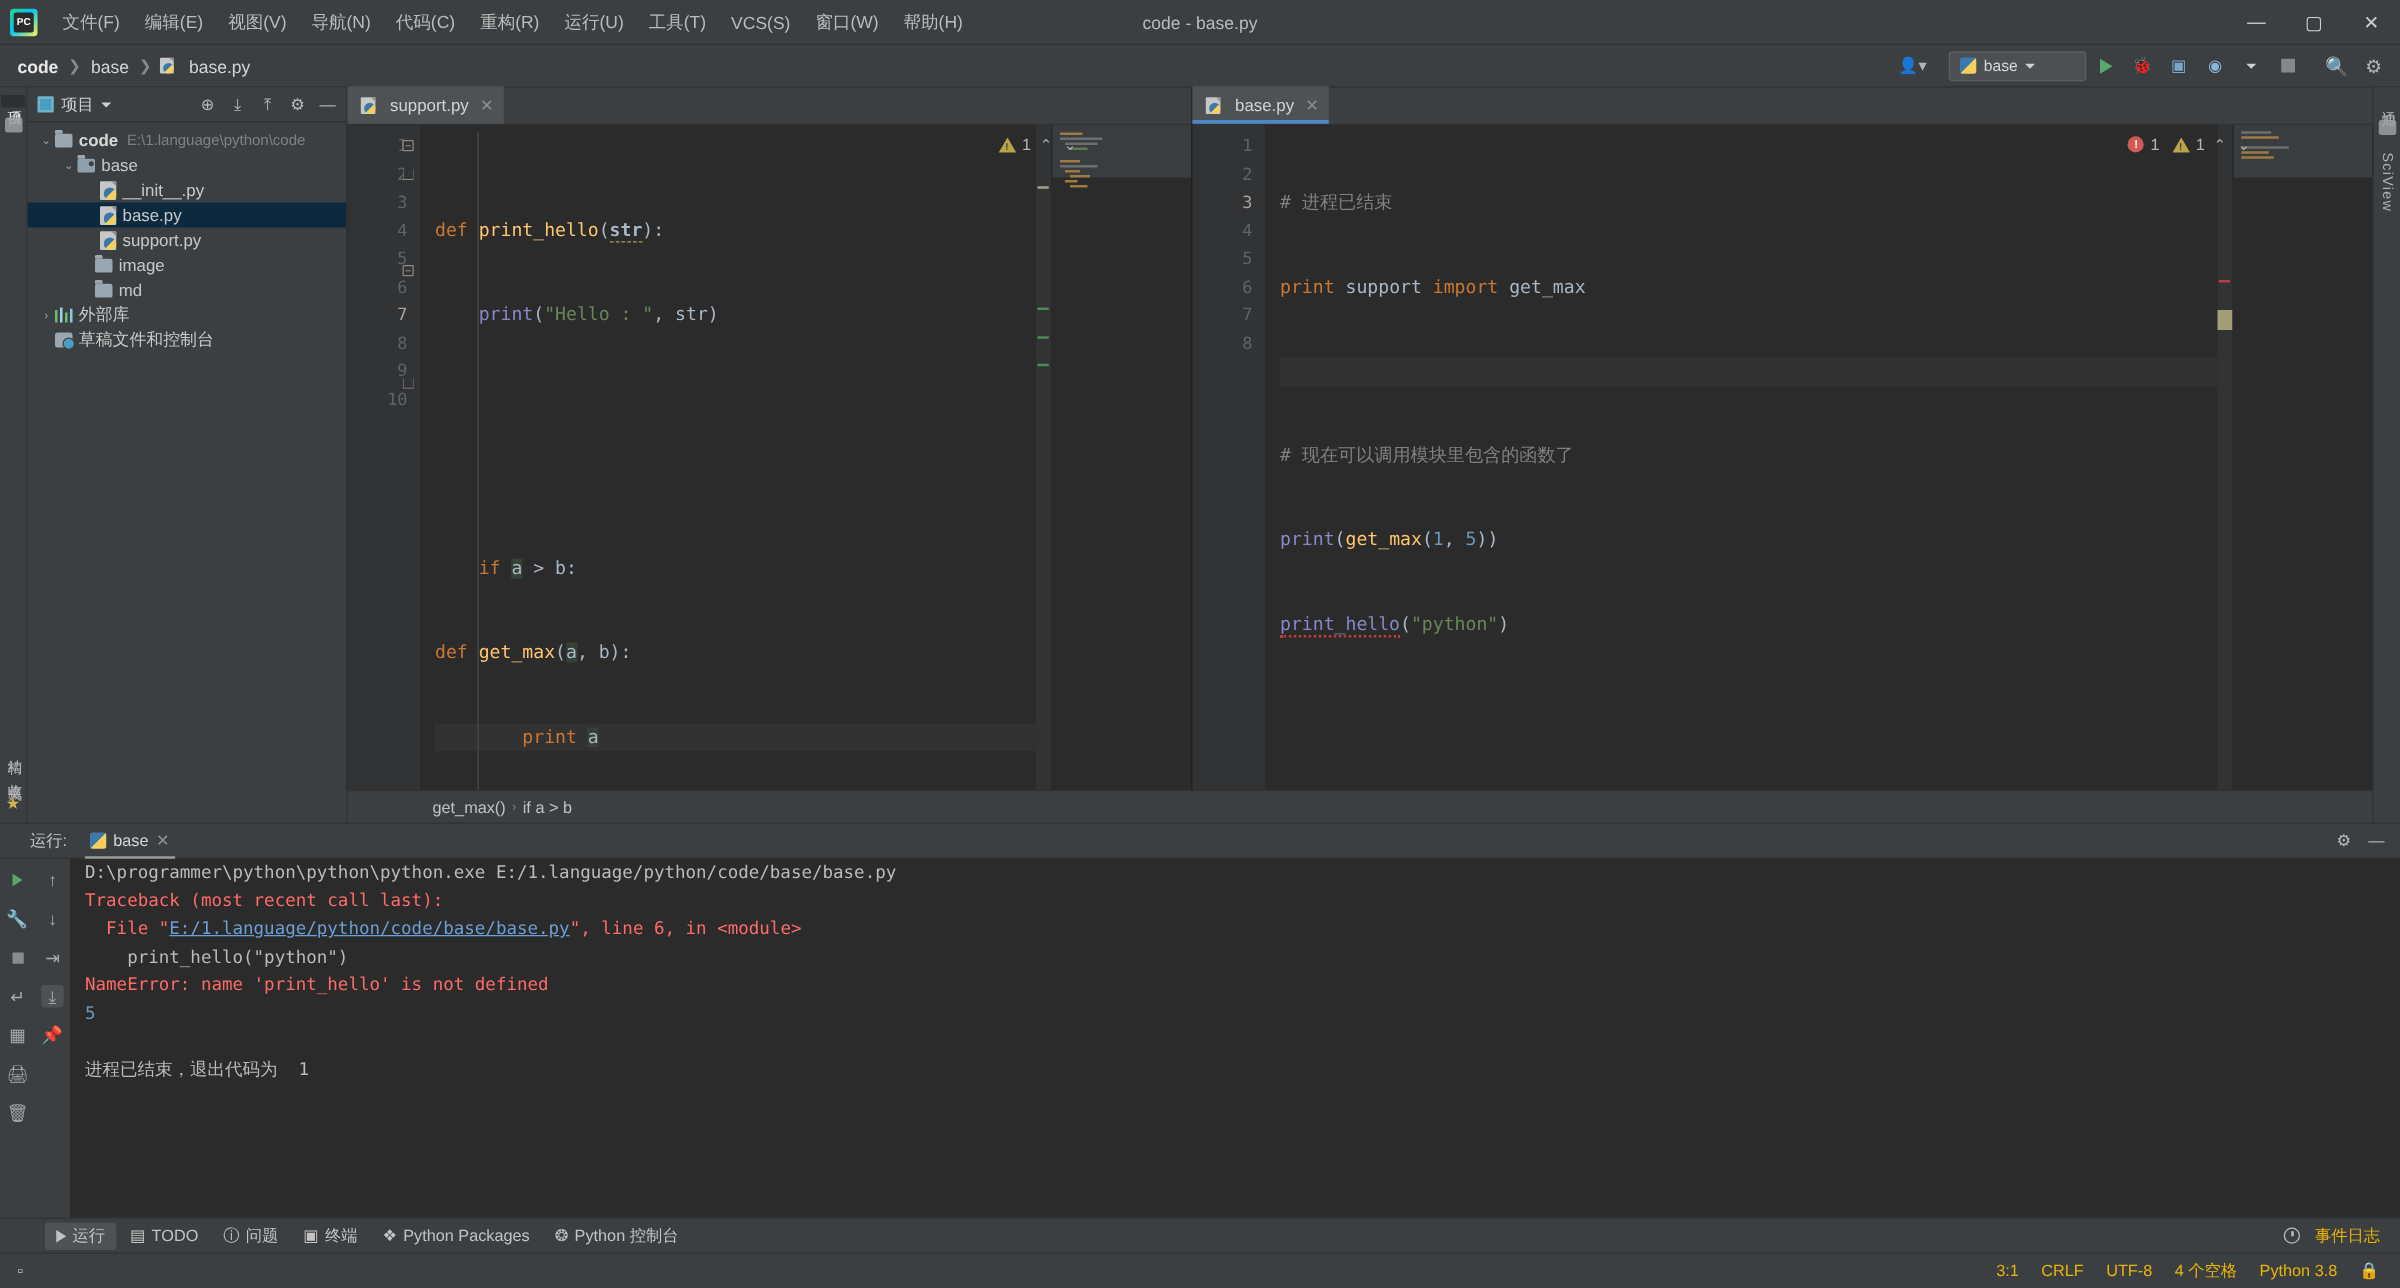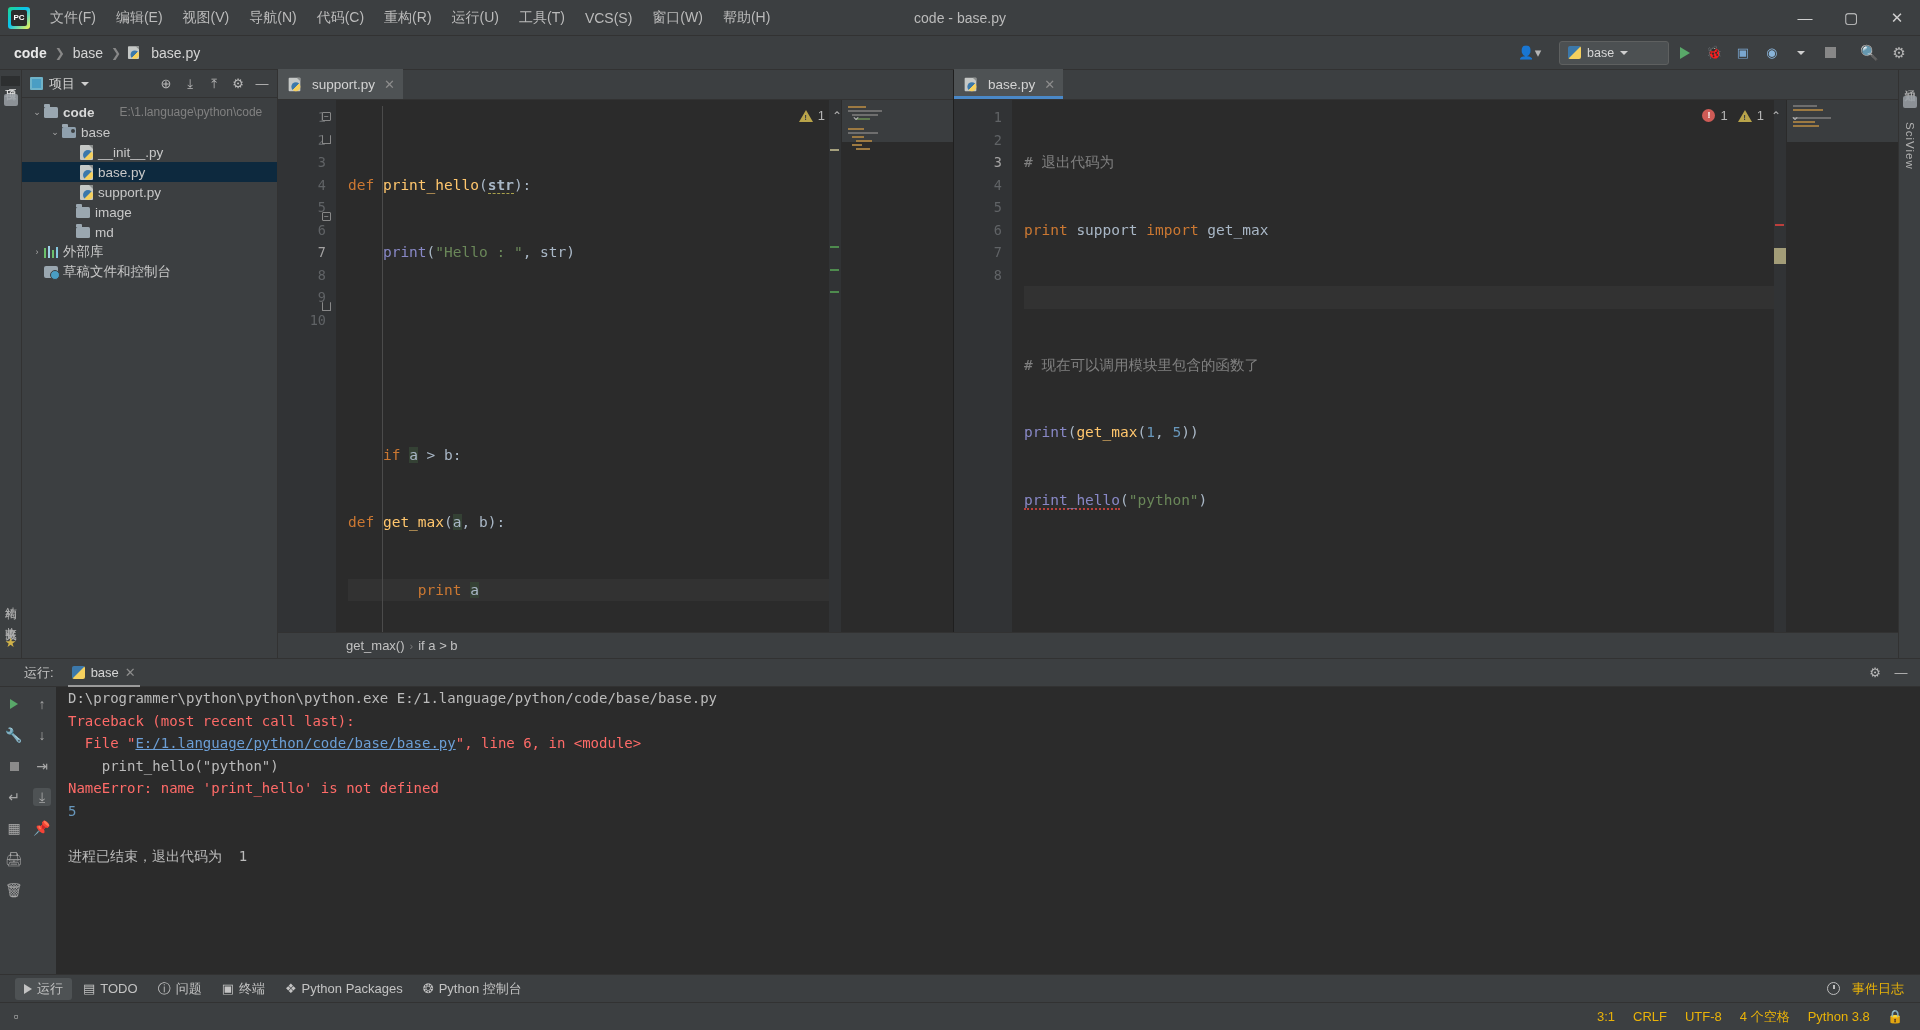--- a/index.html
+++ b/index.html
@@ -122,21 +122,21 @@
   .lib-ico i:nth-child(1){height:10px;background:#6bbf6b}
   .lib-ico i:nth-child(2){height:12px;background:#9fd1e8}
   .lib-ico i:nth-child(3){height:8px;background:#6bbf6b}
   .lib-ico i:nth-child(4){height:11px;background:#86c8df}
   .scratch-ico{
     width:14px;height:12px;flex:0 0 14px;margin-right:5px;position:relative;background:#9aa7b0;border-radius:2px;
   }
   .scratch-ico:after{ content:""; position:absolute;right:-2px;bottom:-2px;width:8px;height:8px;border-radius:50%;background:#4a9ec4;border:1px solid #3c3f41;}
   .lbl{ color:#c8c8c8; }
   .lbl.bold{ font-weight:bold; color:#d8d8d8; }
-  .path-hint{ color:#808080; font-size:12px; margin-left:25px; }
+  .path-hint{ color:#808080; font-size:12px; margin-left:7px; }
 
   
   .editor-area{ flex:1; display:flex; flex-direction:column; min-width:0; background:#2b2b2b; }
   .split{ flex:1; display:flex; min-height:0; }
   .pane{ display:flex; flex-direction:column; min-width:0; position:relative; background:#2b2b2b; }
   .pane.left{ width:676px; flex:0 0 676px; border-right:1px solid #1f1f1f; }
   .pane.right{ flex:1; }
   .tabrow{
     height:30px; background:#3c3f41; display:flex; align-items:flex-end; flex:0 0 30px;
     border-bottom:1px solid #323232;
@@ -248,21 +248,21 @@
     font-size:14px; line-height:22.5px; padding:0 0 0 12px; white-space:pre-wrap; overflow:hidden;
     color:#bbbbbb;
   }
   .c-err{ color:#ff6b68; }
   .c-link{ color:#6c9fd6; text-decoration:underline; }
   .c-num{ color:#6897bb; }
 
   
   .bottombar{
     height:28px; flex:0 0 28px; background:#3c3f41; display:flex; align-items:center;
-    border-top:1px solid #323232; padding-left:15px; gap:2px;
+    border-top:1px solid #323232; padding-left:36px; gap:2px;
   }
   .bb-item{
     height:22px; display:flex; align-items:center; gap:5px; padding:0 9px; font-size:13px;
     color:#c3c3c3; border-radius:3px;
   }
   .bb-item.act{ background:#4e5254; }
   .bb-right{ margin-left:auto; display:flex; align-items:center; gap:6px; padding-right:10px; font-size:13px; color:#eab308;}
   .bb-right .seg{ padding:0 6px; }
 
   
@@ -506,21 +506,21 @@
               <div class="ln">1</div>
               <div class="ln">2</div>
               <div class="ln cur">3</div>
               <div class="ln">4</div>
               <div class="ln">5</div>
               <div class="ln">6</div>
               <div class="ln">7</div>
               <div class="ln">8</div>
             </div>
             <div class="code">
-              <div class="cl"><span class="cmt"># 退出代码为</span></div>
+              <div class="cl"><span class="cmt"># 进程已结束</span></div>
               <div class="cl"><span class="kw">print </span><span class="idf">support </span><span class="kw">import </span><span class="idf">get_max</span></div>
               <div class="cl hl"></div>
               <div class="cl"><span class="cmt"># 现在可以调用模块里包含的函数了</span></div>
               <div class="cl"><span class="bi">print</span><span class="idf">(</span><span class="fn">get_max</span><span class="idf">(</span><span class="num">1</span><span class="idf">, </span><span class="num">5</span><span class="idf">))</span></div>
               <div class="cl"><span class="bi err-u">print_hello</span><span class="idf">(</span><span class="str">"python"</span><span class="idf">)</span></div>
               <div class="cl"></div>
               <div class="cl"></div>
             </div>
             <div class="inspect wide">
               <span class="ic-err"></span>

